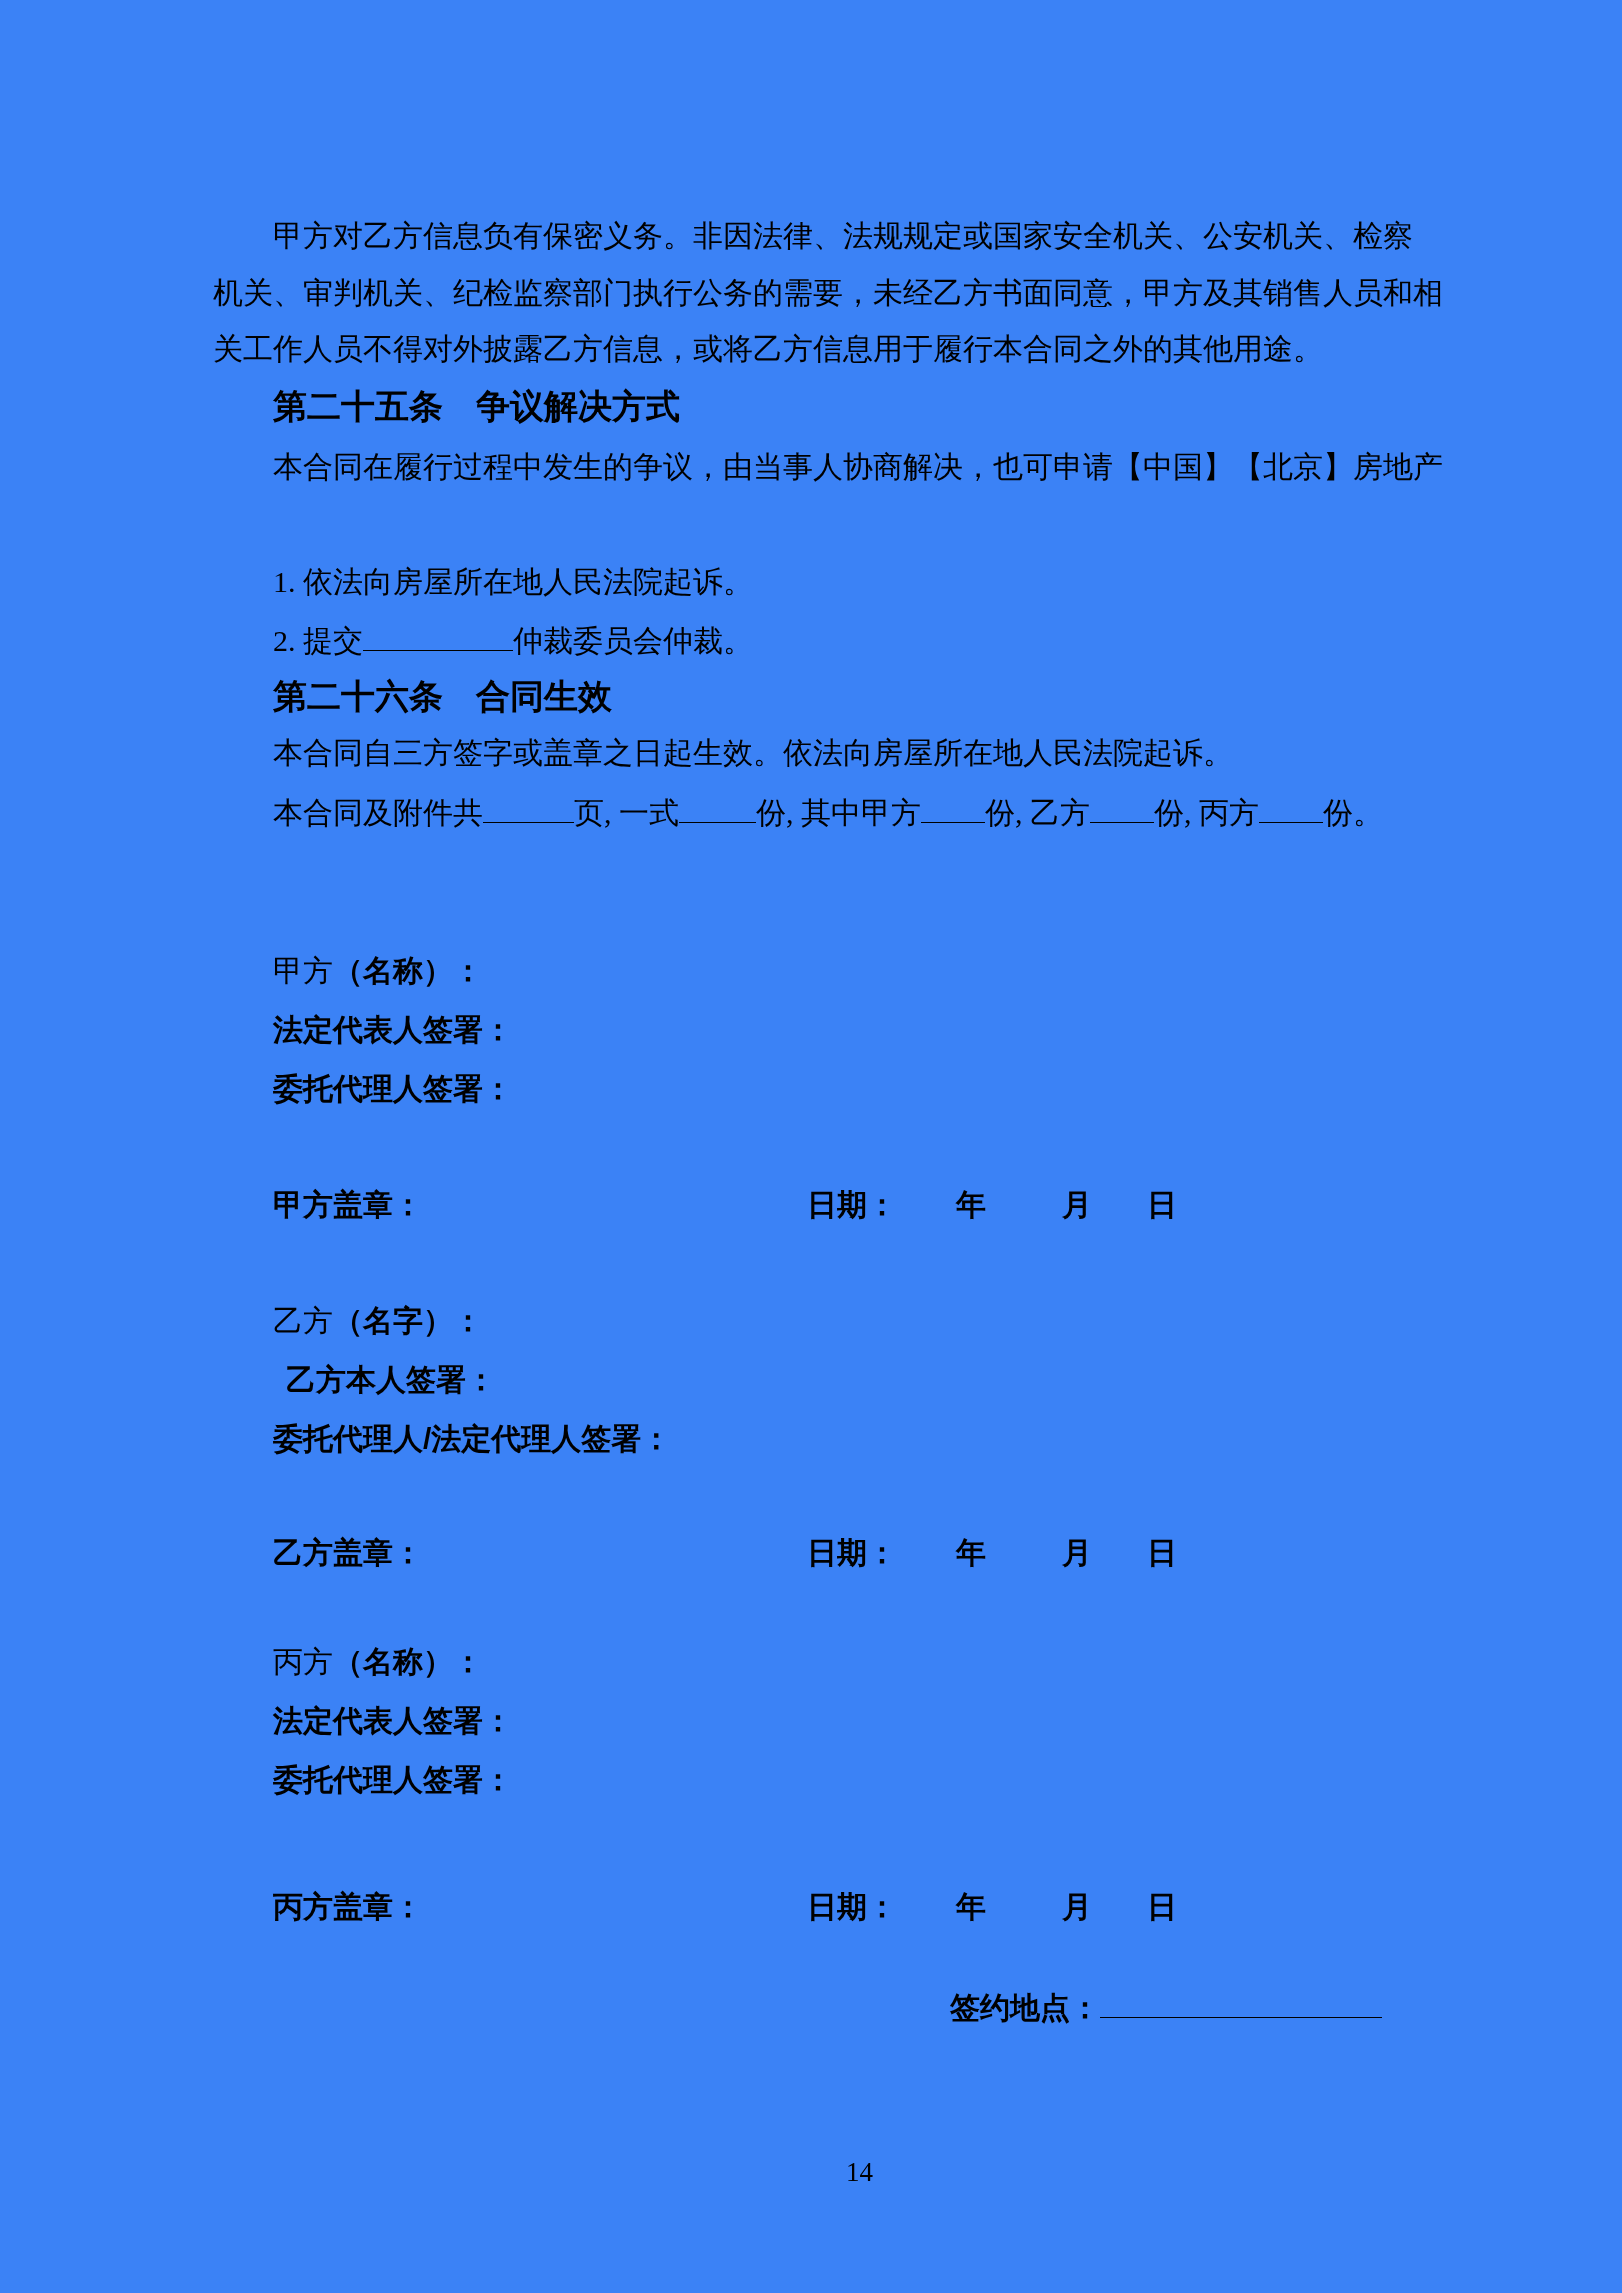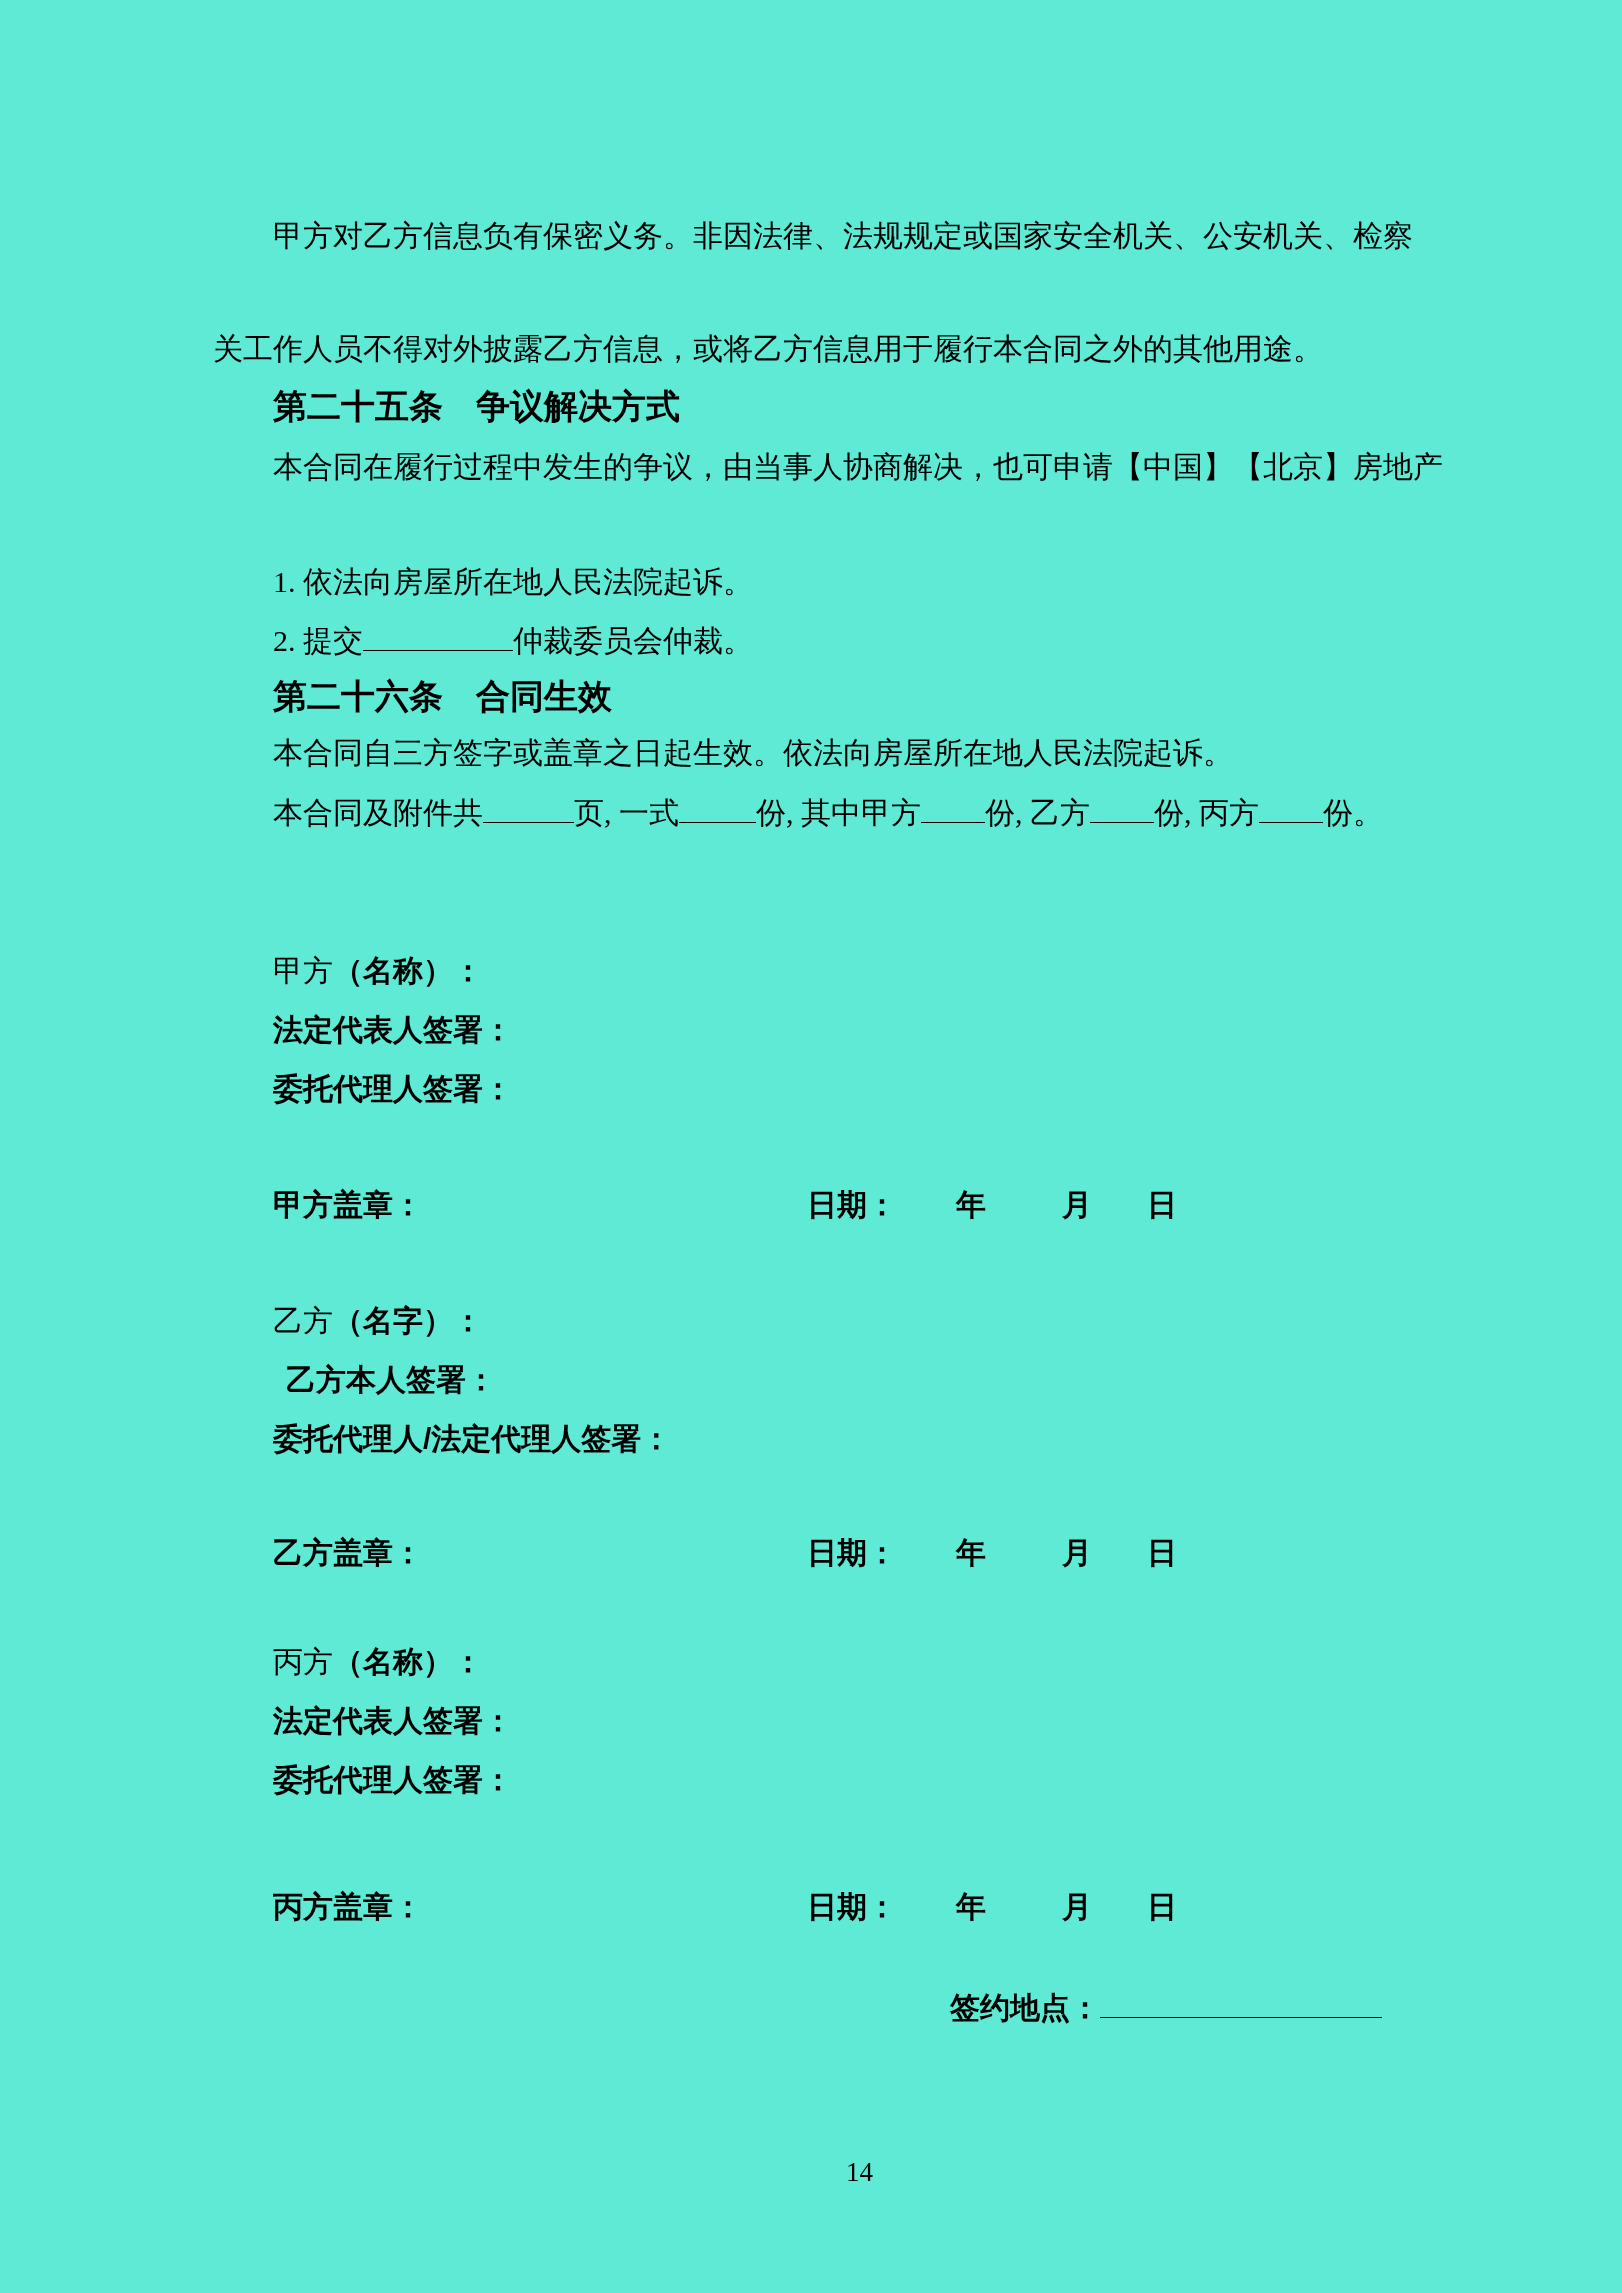--- a/index.html
+++ b/index.html
@@ -1,20 +1,20 @@
 <!DOCTYPE html>
 <html style="font-size:14.5px"><head>
 <meta charset="utf-8">
 <style>
   html, body { margin: 0; padding: 0; background: #ffffff; }
   .page {
     position: relative;
     width: 1623px;
     height: 2294px;
-    background: #5eead4;
+    background: #3b82f6;
     font-family: "Liberation Serif", "DejaVu Serif", serif;
     color: #000000;
     overflow: hidden;
   }
   .line {
     position: absolute;
     white-space: nowrap;
     font-size: 30px;
     line-height: 1.2;
     color: #000000;
@@ -40,20 +40,21 @@
     font-size: 27px;
     padding-left: 48px;
   }
 </style>
 </head>
 <body>
 
 <div class="page">
 
   <div class="line" style="left:273px; top:218px">甲方对乙方信息负有保密义务。非因法律、法规规定或国家安全机关、公安机关、检察</div>
+  <div class="line" style="left:213px; top:275px">机关、审判机关、纪检监察部门执行公务的需要，未经乙方书面同意，甲方及其销售人员和相</div>
   <div class="line heading bold" style="left:273px; top:386px">
     <span>第二十五条</span><span class="h-title">争议解决方式</span>
   </div>
 
   <div class="line" style="left:213px; top:331px">关工作人员不得对外披露乙方信息，或将乙方信息用于履行本合同之外的其他用途。</div>
 
   <div class="line" style="left:273px; top:449px">本合同在履行过程中发生的争议，由当事人协商解决，也可申请【中国】【北京】房地产</div>
   <div class="line" style="left:273px; top:564px">1. 依法向房屋所在地人民法院起诉。</div>
   <div class="line" style="left:273px; top:620px">
     <span>2. 提交</span><span class="blank" style="width:150px"></span><span>仲裁委员会仲裁。</span>

